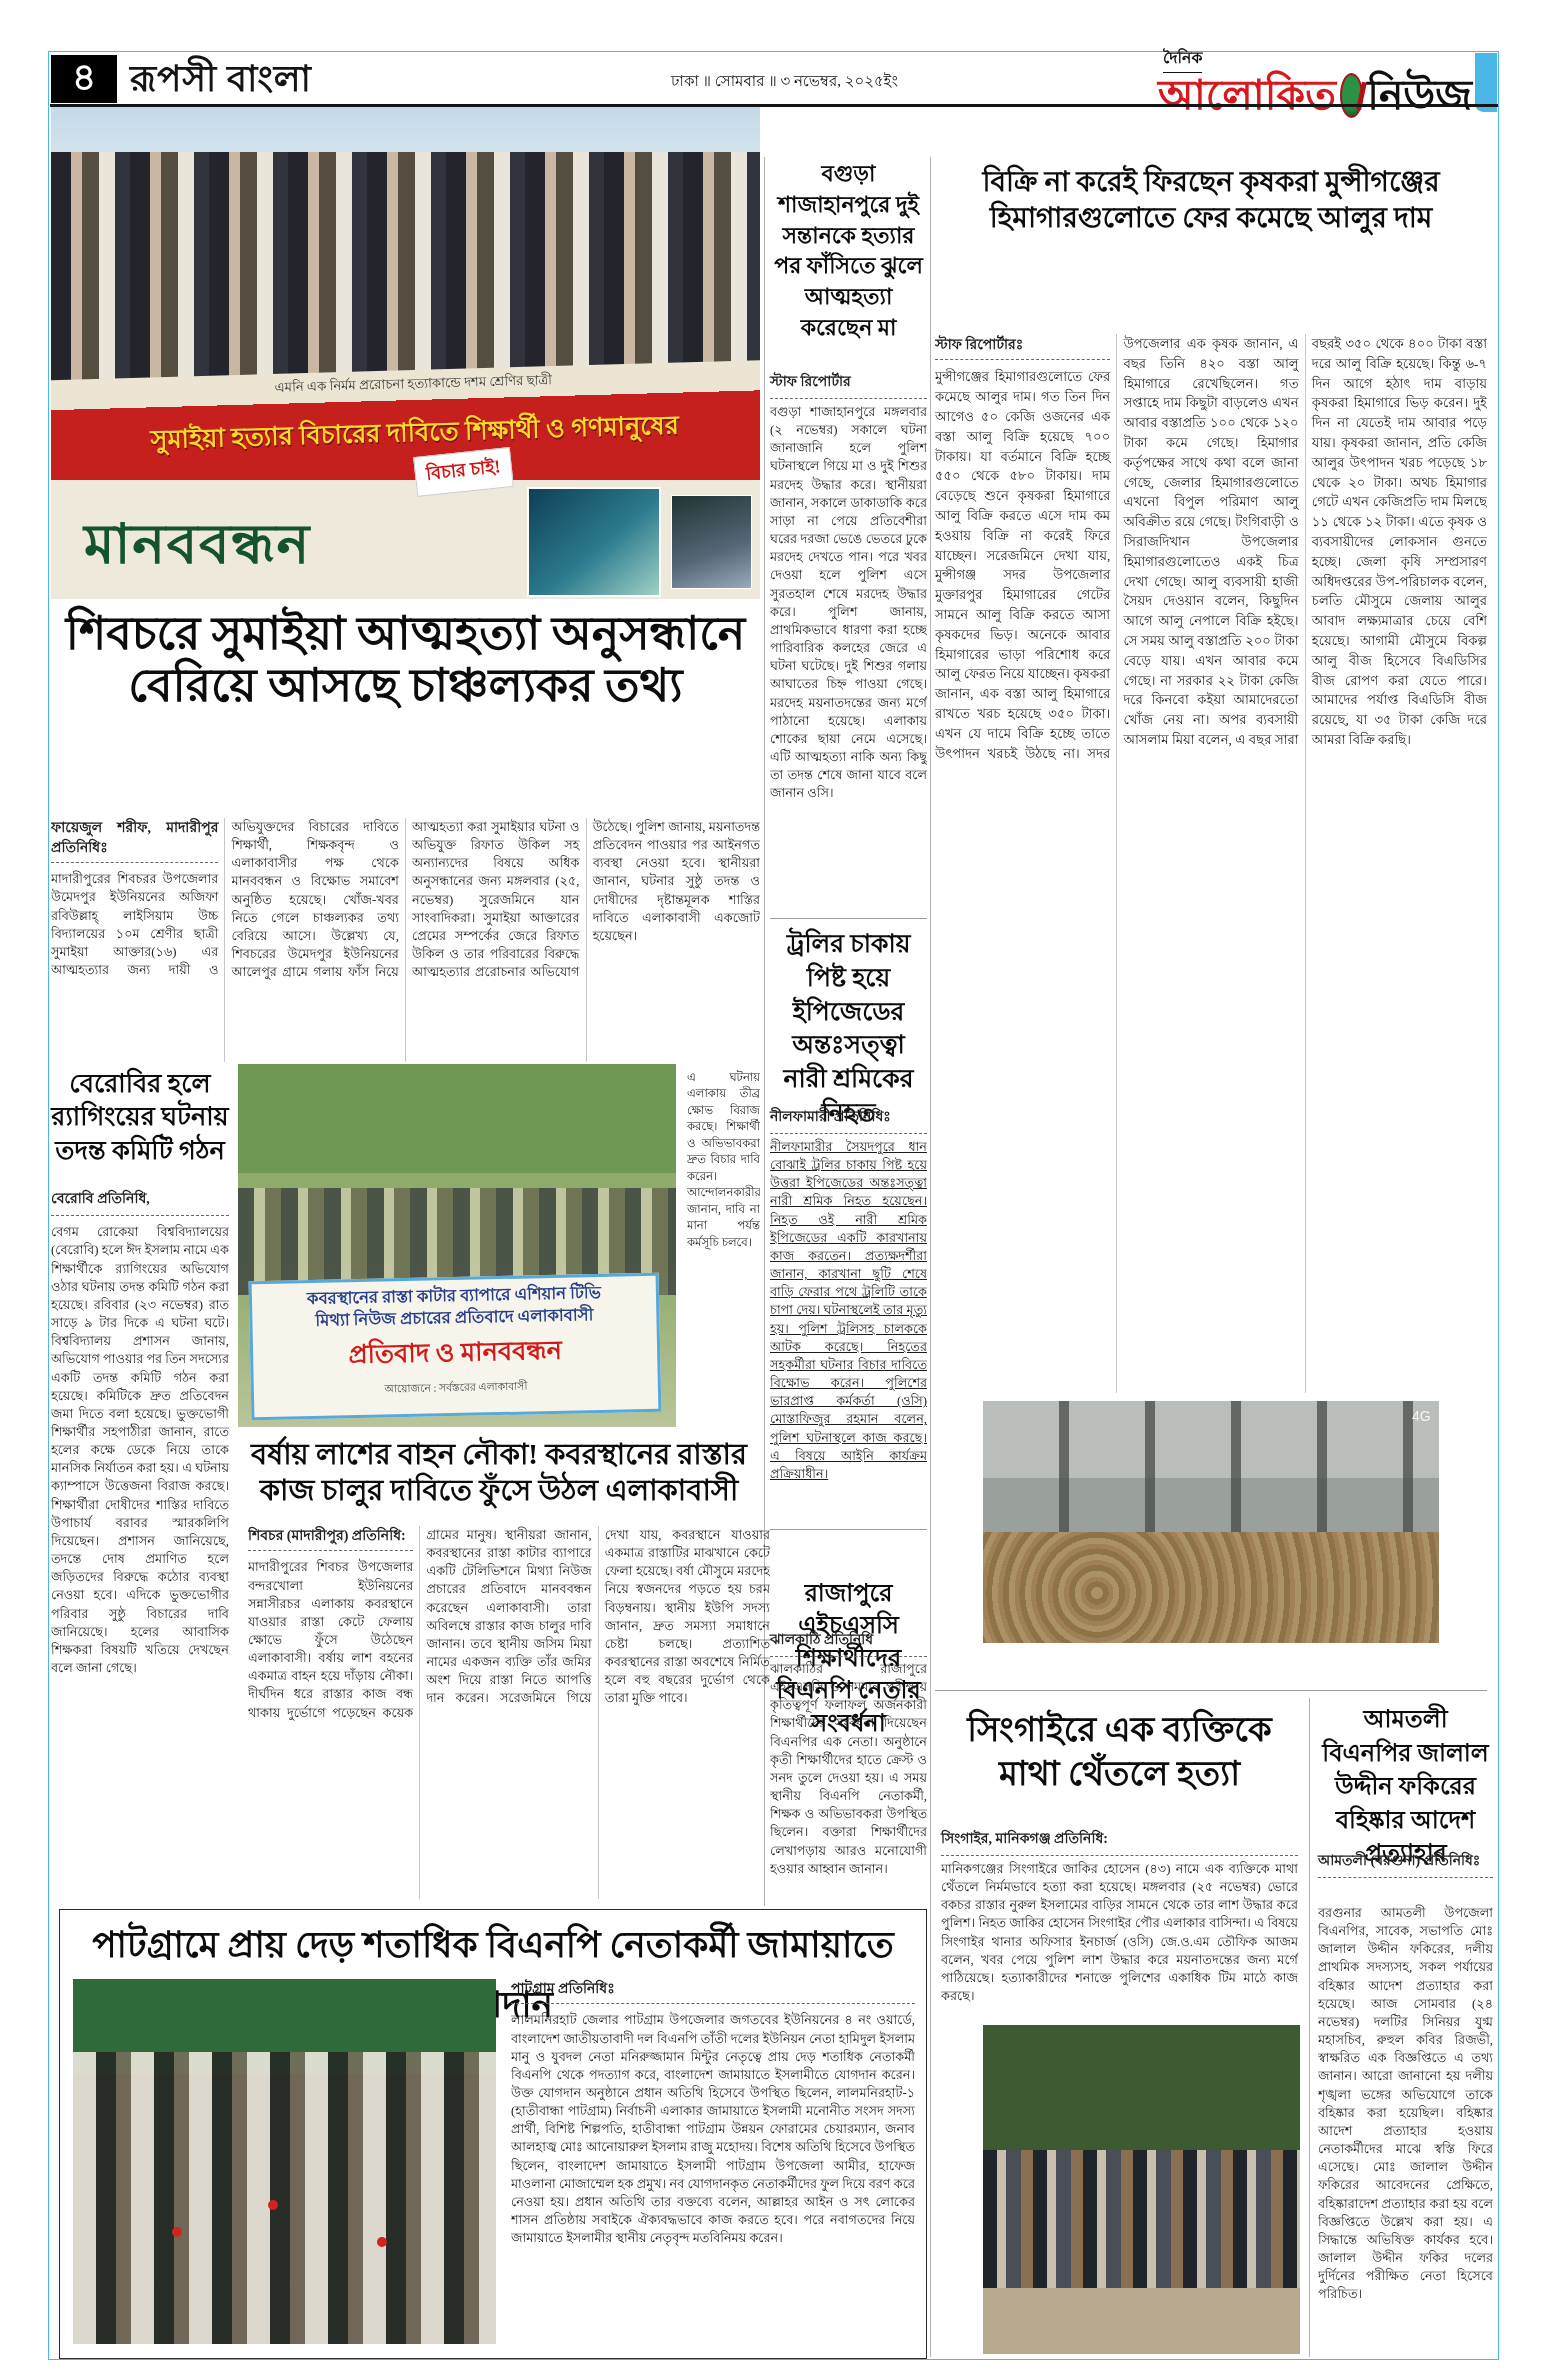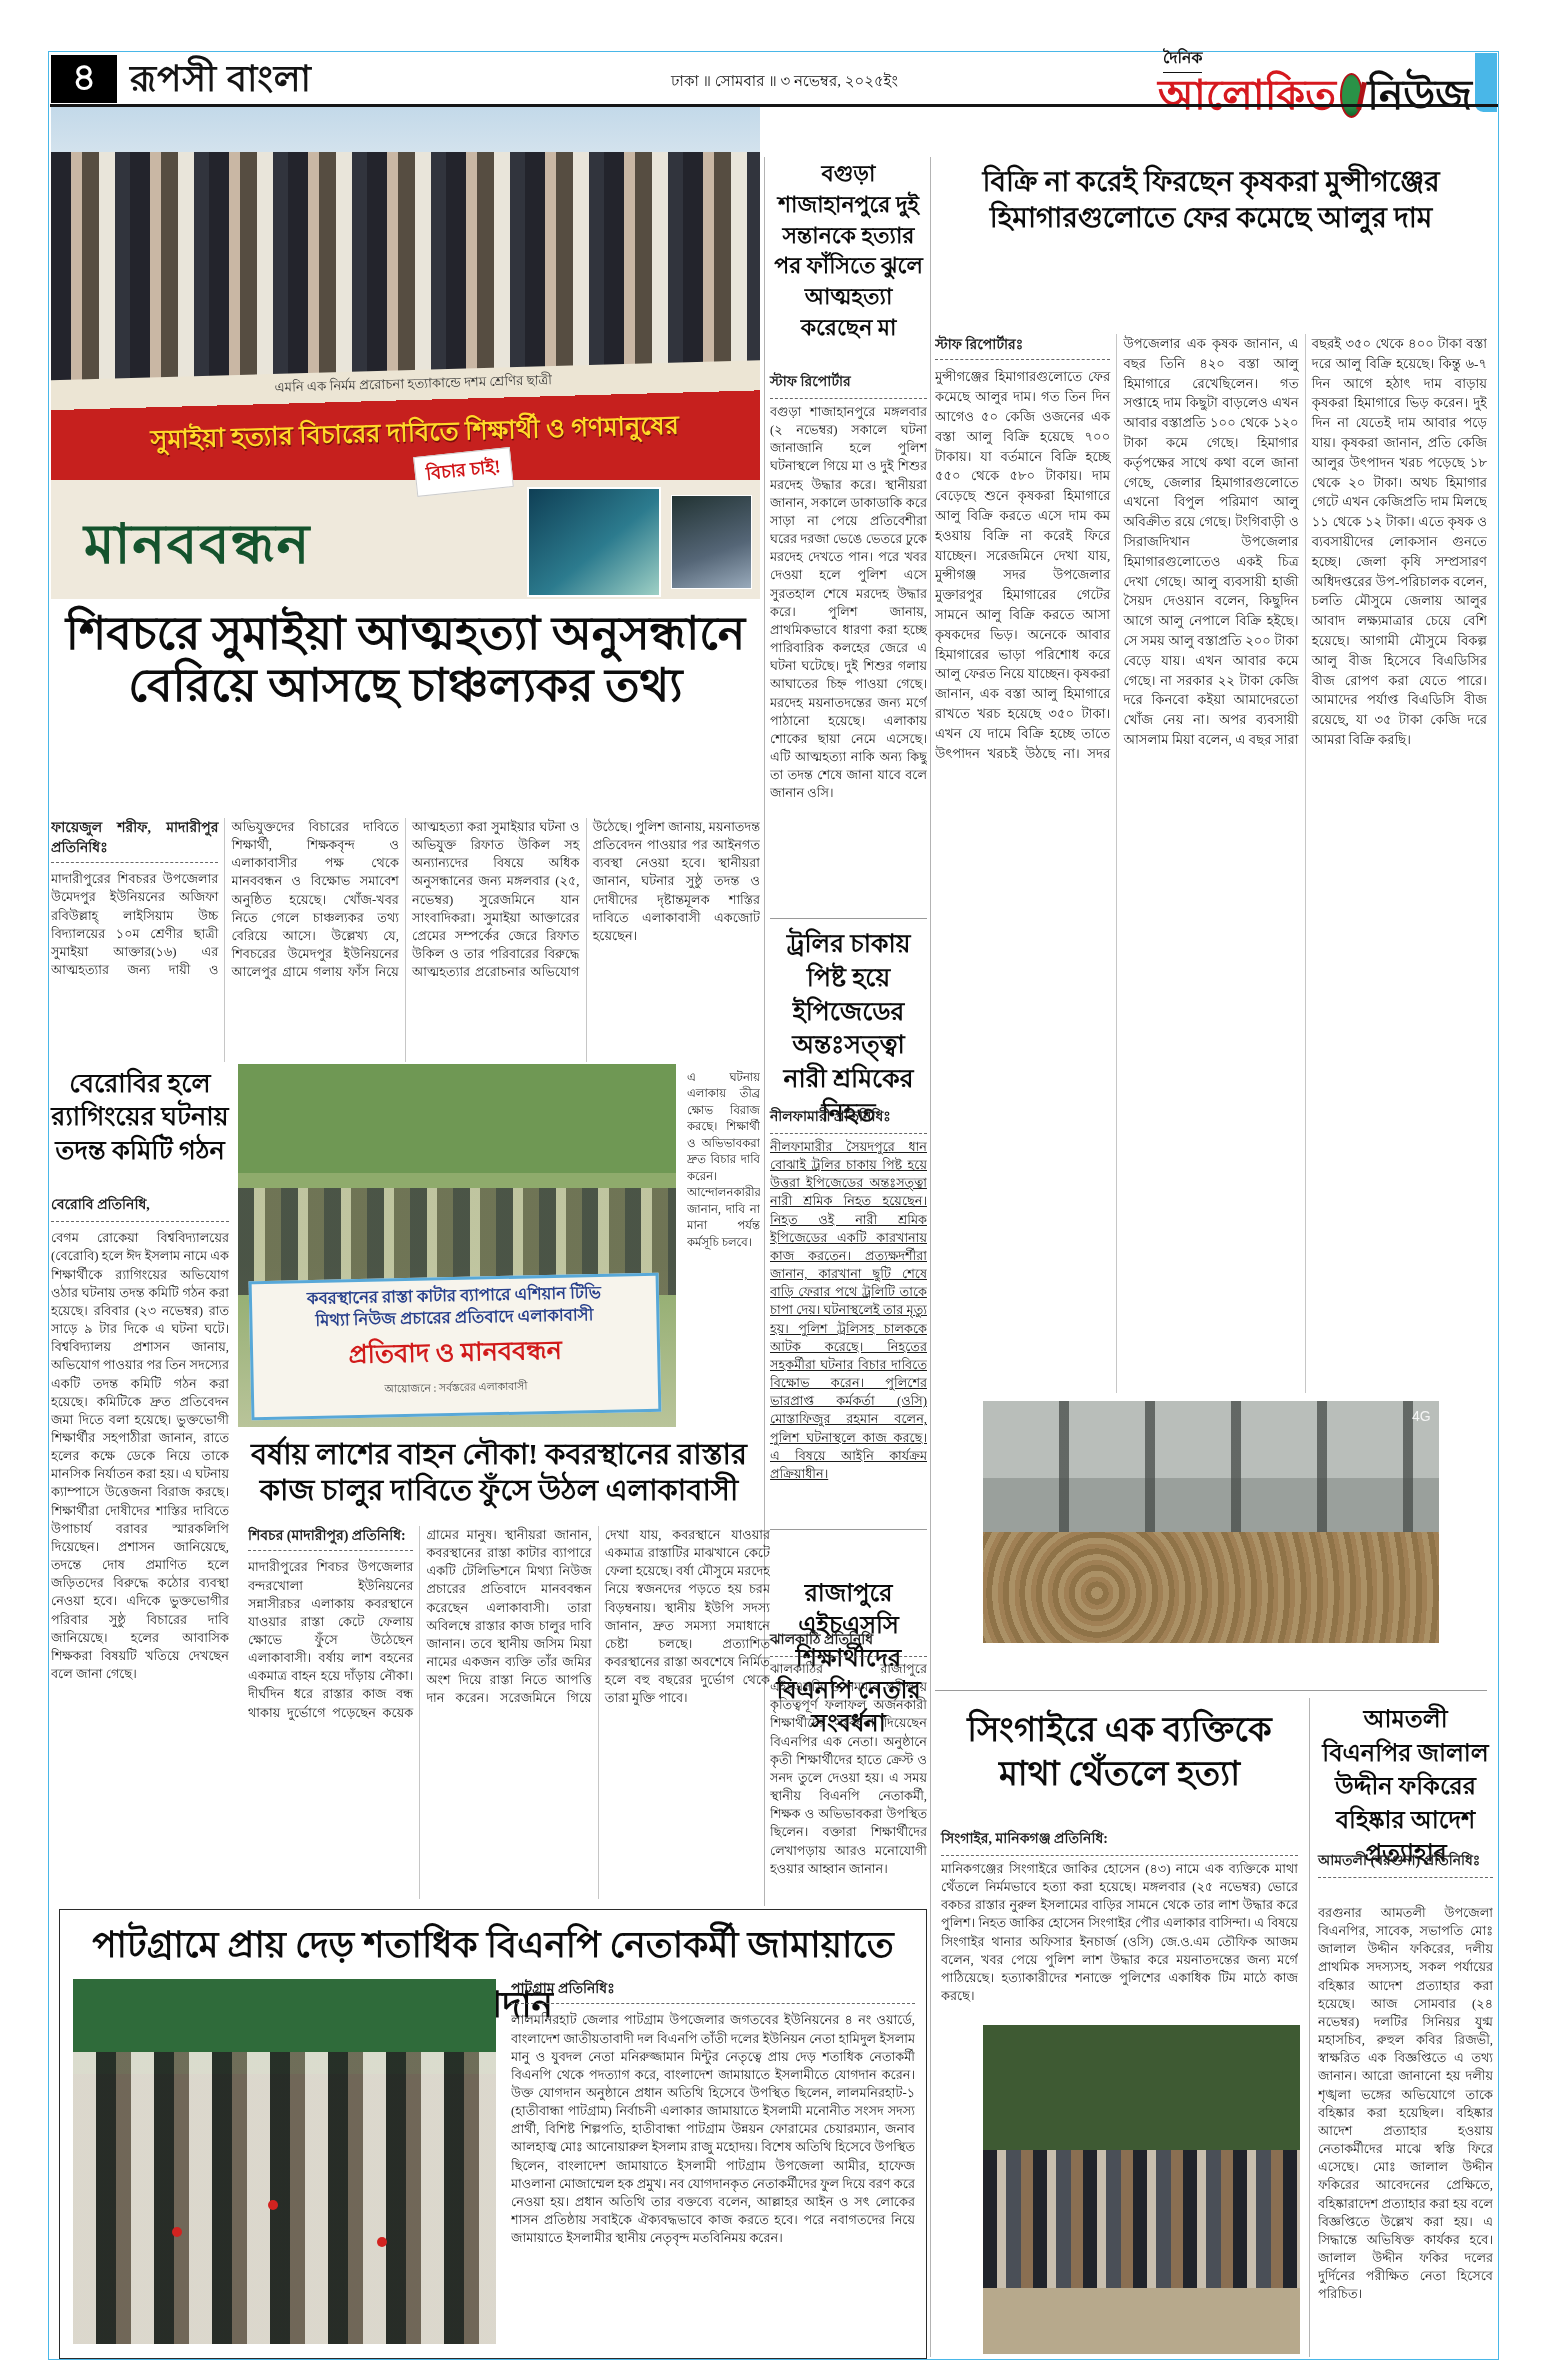--- a/index.html
+++ b/index.html
@@ -156,21 +156,21 @@
   </div>
 
   <div class="abs headline hl-shib">শিবচরে সুমাইয়া আত্মহত্যা অনুসন্ধানে বেরিয়ে আসছে চাঞ্চল্যকর তথ্য</div>
   <div class="abs bodytext cols4 body-shib">
     <div class="byline">ফায়েজুল শরীফ, মাদারীপুর প্রতিনিধিঃ</div>
     <span>মাদারীপুরের শিবচরর উপজেলার উমেদপুর ইউনিয়নের অজিফা রবিউল্লাহ্ লাইসিয়াম উচ্চ বিদ্যালয়ের ১০ম শ্রেণীর ছাত্রী সুমাইয়া আক্তার(১৬) এর আত্মহত্যার জন্য দায়ী ও অভিযুক্তদের বিচারের দাবিতে শিক্ষার্থী, শিক্ষকবৃন্দ ও এলাকাবাসীর পক্ষ থেকে মানববন্ধন ও বিক্ষোভ সমাবেশ অনুষ্ঠিত হয়েছে। খোঁজ-খবর নিতে গেলে চাঞ্চল্যকর তথ্য বেরিয়ে আসে। উল্লেখ্য যে, শিবচরের উমেদপুর ইউনিয়নের আলেপুর গ্রামে গলায় ফাঁস নিয়ে আত্মহত্যা করা সুমাইয়ার ঘটনা ও অভিযুক্ত রিফাত উকিল সহ অন্যান্যদের বিষয়ে অধিক অনুসন্ধানের জন্য মঙ্গলবার (২৫, নভেম্বর) সুরেজমিনে যান সাংবাদিকরা। সুমাইয়া আক্তারের প্রেমের সম্পর্কের জেরে রিফাত উকিল ও তার পরিবারের বিরুদ্ধে আত্মহত্যার প্ররোচনার অভিযোগ উঠেছে। পুলিশ জানায়, ময়নাতদন্ত প্রতিবেদন পাওয়ার পর আইনগত ব্যবস্থা নেওয়া হবে। স্থানীয়রা জানান, ঘটনার সুষ্ঠু তদন্ত ও দোষীদের দৃষ্টান্তমূলক শাস্তির দাবিতে এলাকাবাসী একজোট হয়েছেন।</span>
   </div>
 
   <div class="abs art-berobi">
     <div class="headline hl-berobi">বেরোবির হলে র‍্যাগিংয়ের ঘটনায় তদন্ত কমিটি গঠন</div>
-    <div class="byline" style="margin-top:26px;">বেরোবি প্রতিনিধি,</div>
+    <div class="byline" style="margin-top:20px;">বেরোবি প্রতিনিধি,</div>
     <div class="bodytext berobi-body">বেগম রোকেয়া বিশ্ববিদ্যালয়ের (বেরোবি) হলে ঈদ ইসলাম নামে এক শিক্ষার্থীকে র‍্যাগিংয়ের অভিযোগ ওঠার ঘটনায় তদন্ত কমিটি গঠন করা হয়েছে। রবিবার (২৩ নভেম্বর) রাত সাড়ে ৯ টার দিকে এ ঘটনা ঘটে। বিশ্ববিদ্যালয় প্রশাসন জানায়, অভিযোগ পাওয়ার পর তিন সদস্যের একটি তদন্ত কমিটি গঠন করা হয়েছে। কমিটিকে দ্রুত প্রতিবেদন জমা দিতে বলা হয়েছে। ভুক্তভোগী শিক্ষার্থীর সহপাঠীরা জানান, রাতে হলের কক্ষে ডেকে নিয়ে তাকে মানসিক নির্যাতন করা হয়। এ ঘটনায় ক্যাম্পাসে উত্তেজনা বিরাজ করছে। শিক্ষার্থীরা দোষীদের শাস্তির দাবিতে উপাচার্য বরাবর স্মারকলিপি দিয়েছেন। প্রশাসন জানিয়েছে, তদন্তে দোষ প্রমাণিত হলে জড়িতদের বিরুদ্ধে কঠোর ব্যবস্থা নেওয়া হবে। এদিকে ভুক্তভোগীর পরিবার সুষ্ঠু বিচারের দাবি জানিয়েছে। হলের আবাসিক শিক্ষকরা বিষয়টি খতিয়ে দেখছেন বলে জানা গেছে।</div>
   </div>
 
   <div class="abs photo ph2">
     <div class="p2-green"></div>
     <div class="p2-crowd"></div>
     <div class="p2-banner">
       <div class="p2-l1">কবরস্থানের রাস্তা কাটার ব্যাপারে এশিয়ান টিভি</div>
       <div class="p2-l2">মিথ্যা নিউজ প্রচারের প্রতিবাদে এলাকাবাসী</div>
       <div class="p2-l3">প্রতিবাদ ও মানববন্ধন</div>

